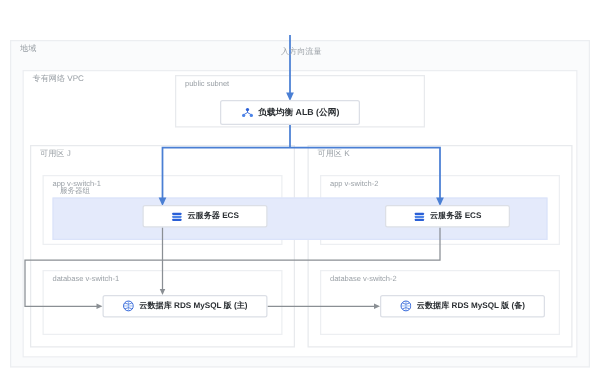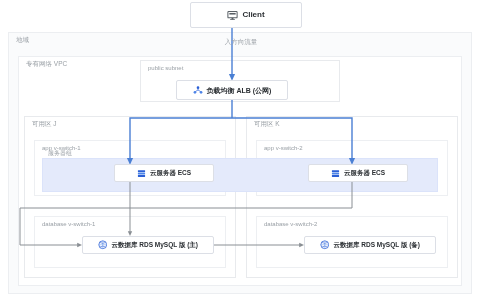--- a/index.html
+++ b/index.html
@@ -214,31 +214,20 @@
 
     <line x1="130" y1="182" x2="130" y2="234" stroke="#8a8f94" stroke-width="1" marker-end="url(#ah-gray)"></line>
 
     <path d="M352,182 L352,208 L20,208 L20,245 L80,245" fill="none" stroke="#8a8f94" stroke-width="1" marker-end="url(#ah-gray)"></path>
 
     <path d="M214,245 L302,245" fill="none" stroke="#8a8f94" stroke-width="1" marker-end="url(#ah-gray)"></path>
   </svg>
 
   <div id="flow-label">入方向流量</div>
 
-  <div class="node" id="client">
-    <span class="ico">
-      <svg width="11" height="11" viewBox="0 0 16 16">
-        <rect x="1.3" y="2.2" width="13.4" height="9.2" rx="1" fill="none" stroke="#5a6066" stroke-width="1.5"></rect>
-        <rect x="3.4" y="4.3" width="9.2" height="2.3" fill="#5a6066"></rect>
-        <rect x="6.6" y="11.4" width="2.8" height="2.4" fill="#5a6066"></rect>
-        <rect x="4.4" y="13.3" width="7.2" height="1.3" rx="0.6" fill="#5a6066"></rect>
-      </svg>
-    </span>
-    <span class="nlabel">Client</span>
-  </div>
 
   <div class="node" id="alb">
     <span class="ico">
       <svg width="10" height="10" viewBox="0 0 16 16">
         <path d="M8 5.6 L8 8 M8 8 L3.6 10.6 M8 8 L12.4 10.6" stroke="#2a5fd6" stroke-width="1.1" fill="none"></path>
         <circle cx="8" cy="4.2" r="2.1" fill="#2a5fd6"></circle>
         <circle cx="3.1" cy="11.7" r="2.1" fill="#4d84e8"></circle>
         <circle cx="12.9" cy="11.7" r="2.1" fill="#4d84e8"></circle>
       </svg>
     </span>

